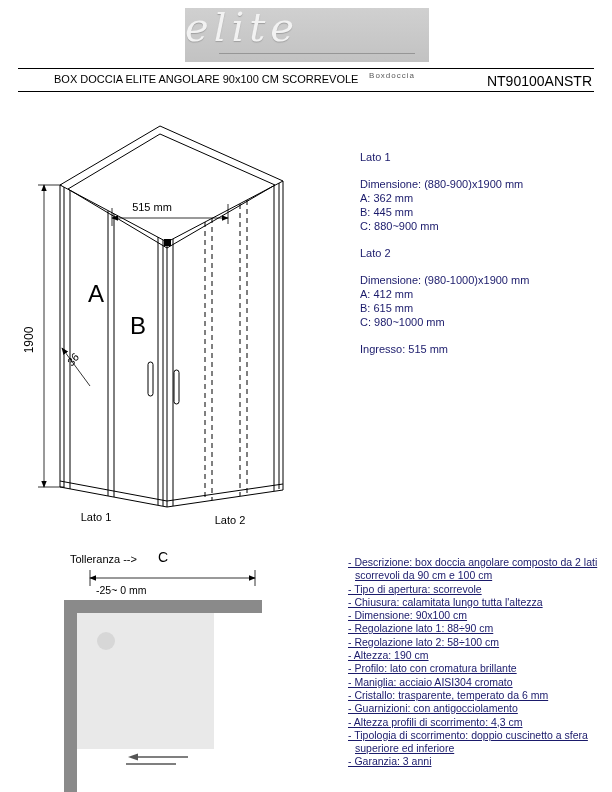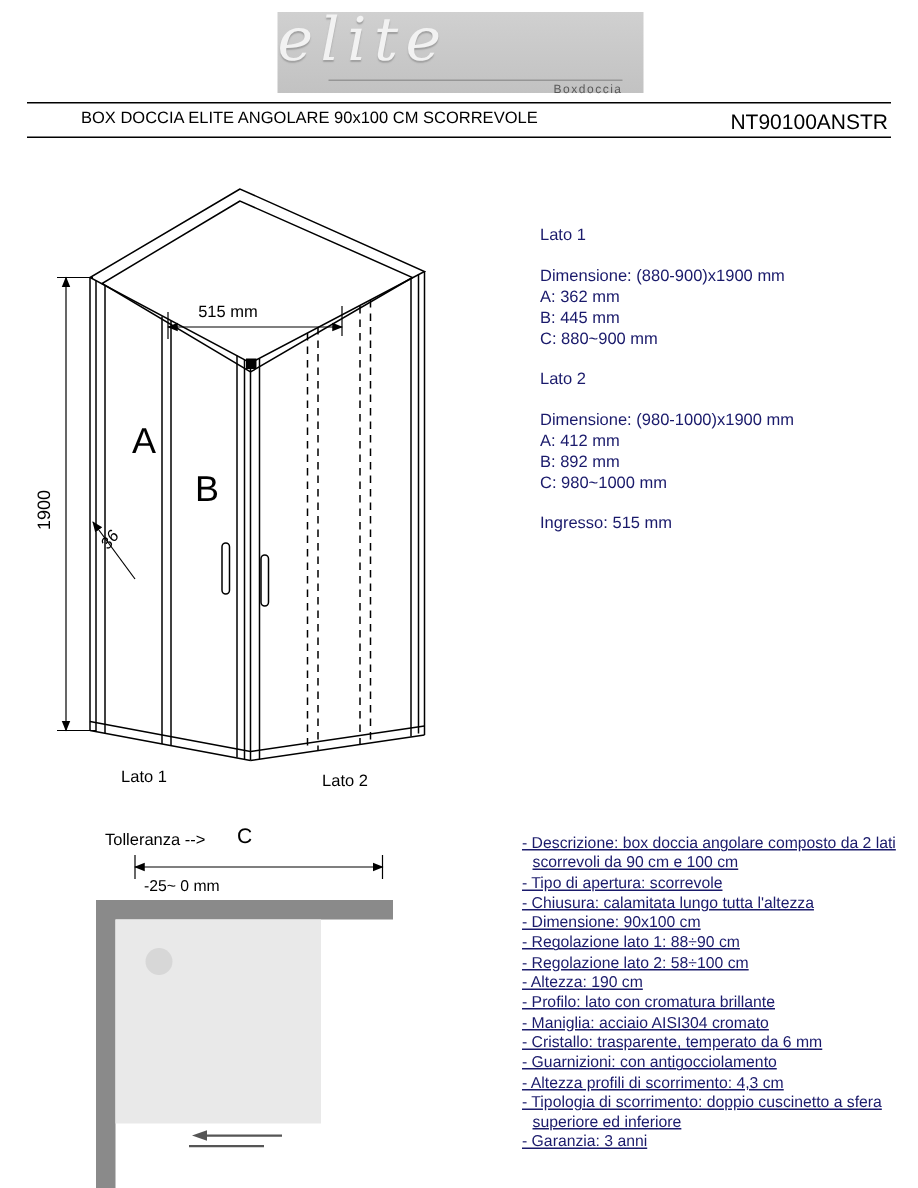--- a/index.html
+++ b/index.html
@@ -32,21 +32,21 @@
     text-shadow: 0 1px 1px #9f9f9f;
   }
   .logo-rule {
     position: absolute;
     left: 34px; right: 14px; top: 45px;
     height: 1px;
     background: #969696;
   }
   .logo-sub {
     position: absolute;
-    right: 14px; top: 47px;
+    right: 14px; top: 63px;
     font-size: 8px;
     letter-spacing: 1px;
     color: #5a5a5a;
   }
 
   
   .rule {
     position: absolute;
     left: 18px; right: 18px;
     height: 0;
@@ -207,21 +207,21 @@
     <div class="spec-gap"></div>
     <div>Dimensione: (880-900)x1900 mm</div>
     <div>A: 362 mm</div>
     <div>B: 445 mm</div>
     <div>C: 880~900 mm</div>
     <div class="spec-gap"></div>
     <div>Lato 2</div>
     <div class="spec-gap"></div>
     <div>Dimensione: (980-1000)x1900 mm</div>
     <div>A: 412 mm</div>
-    <div>B: 892 mm</div>
+    <div>B: 615 mm</div>
     <div>C: 980~1000 mm</div>
     <div class="spec-gap"></div>
     <div>Ingresso: 515 mm</div>
   </div>
 
   <svg class="tolerance" viewBox="0 0 225 247">
     <defs>
       <marker id="ar2" viewBox="0 0 10 10" refX="9" refY="5" markerWidth="9" markerHeight="9" orient="auto-start-reverse">
         <path d="M0,1 L10,5 L0,9 z" fill="#000"></path>
       </marker>

